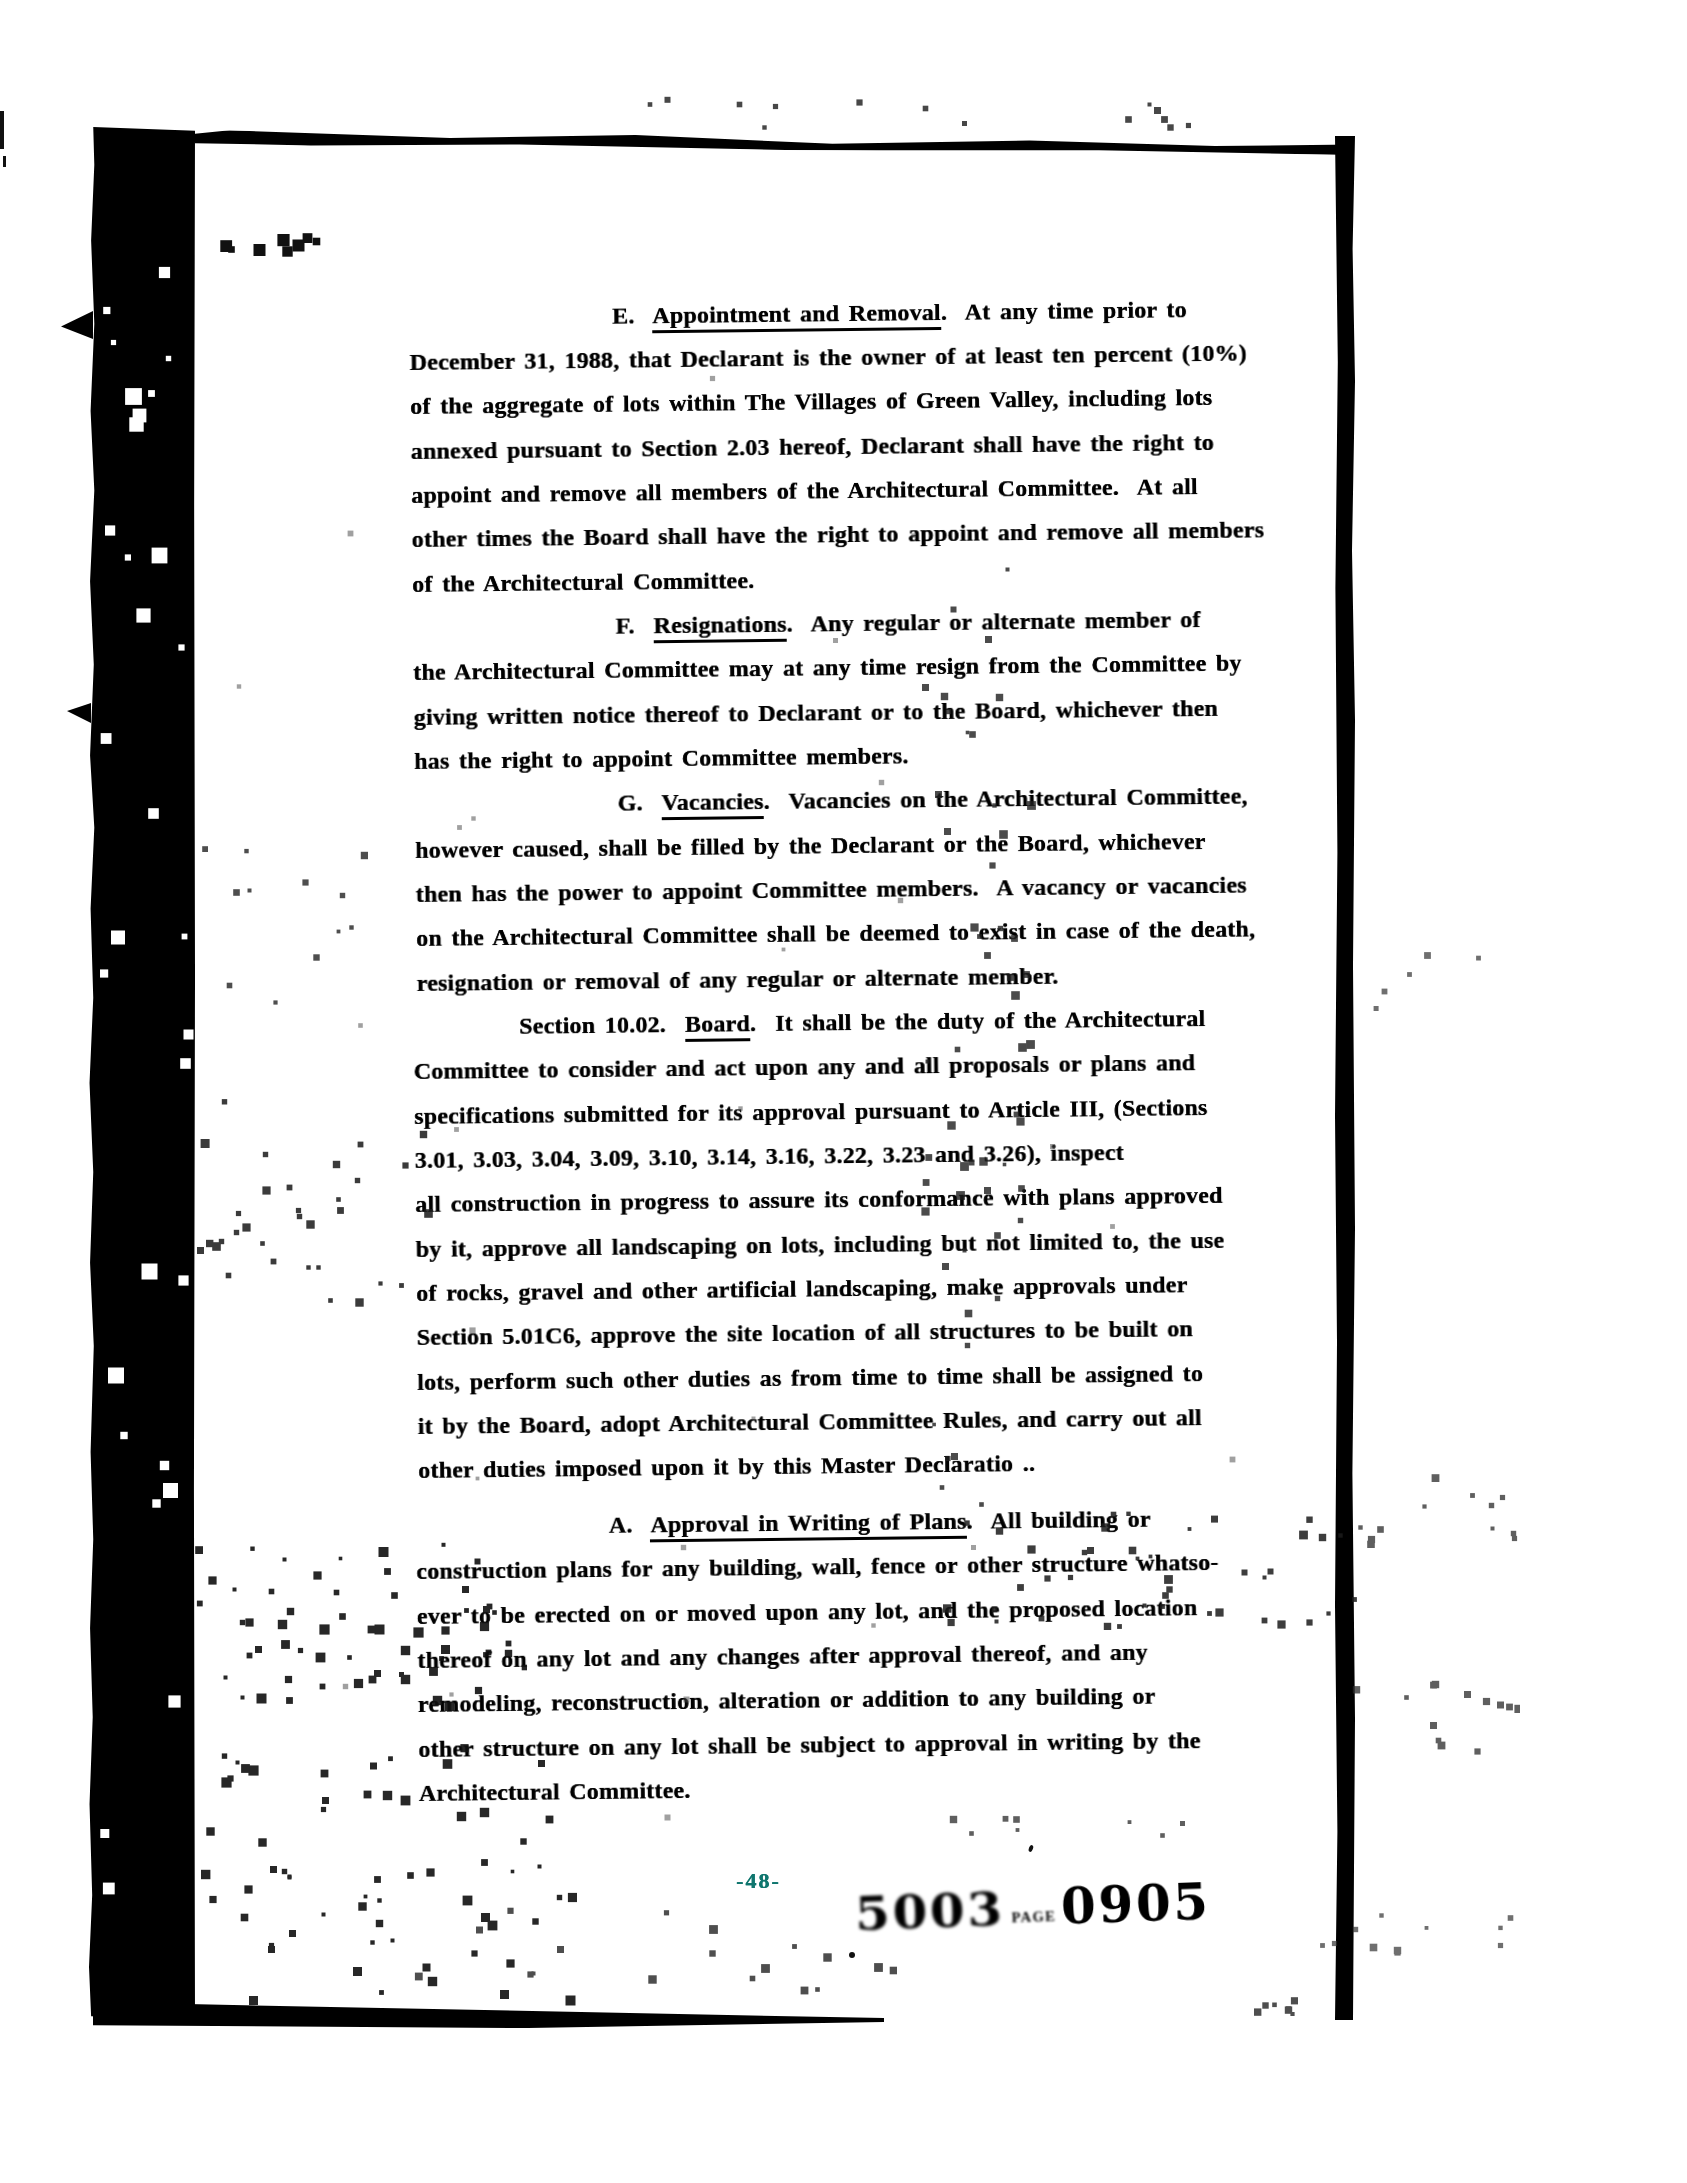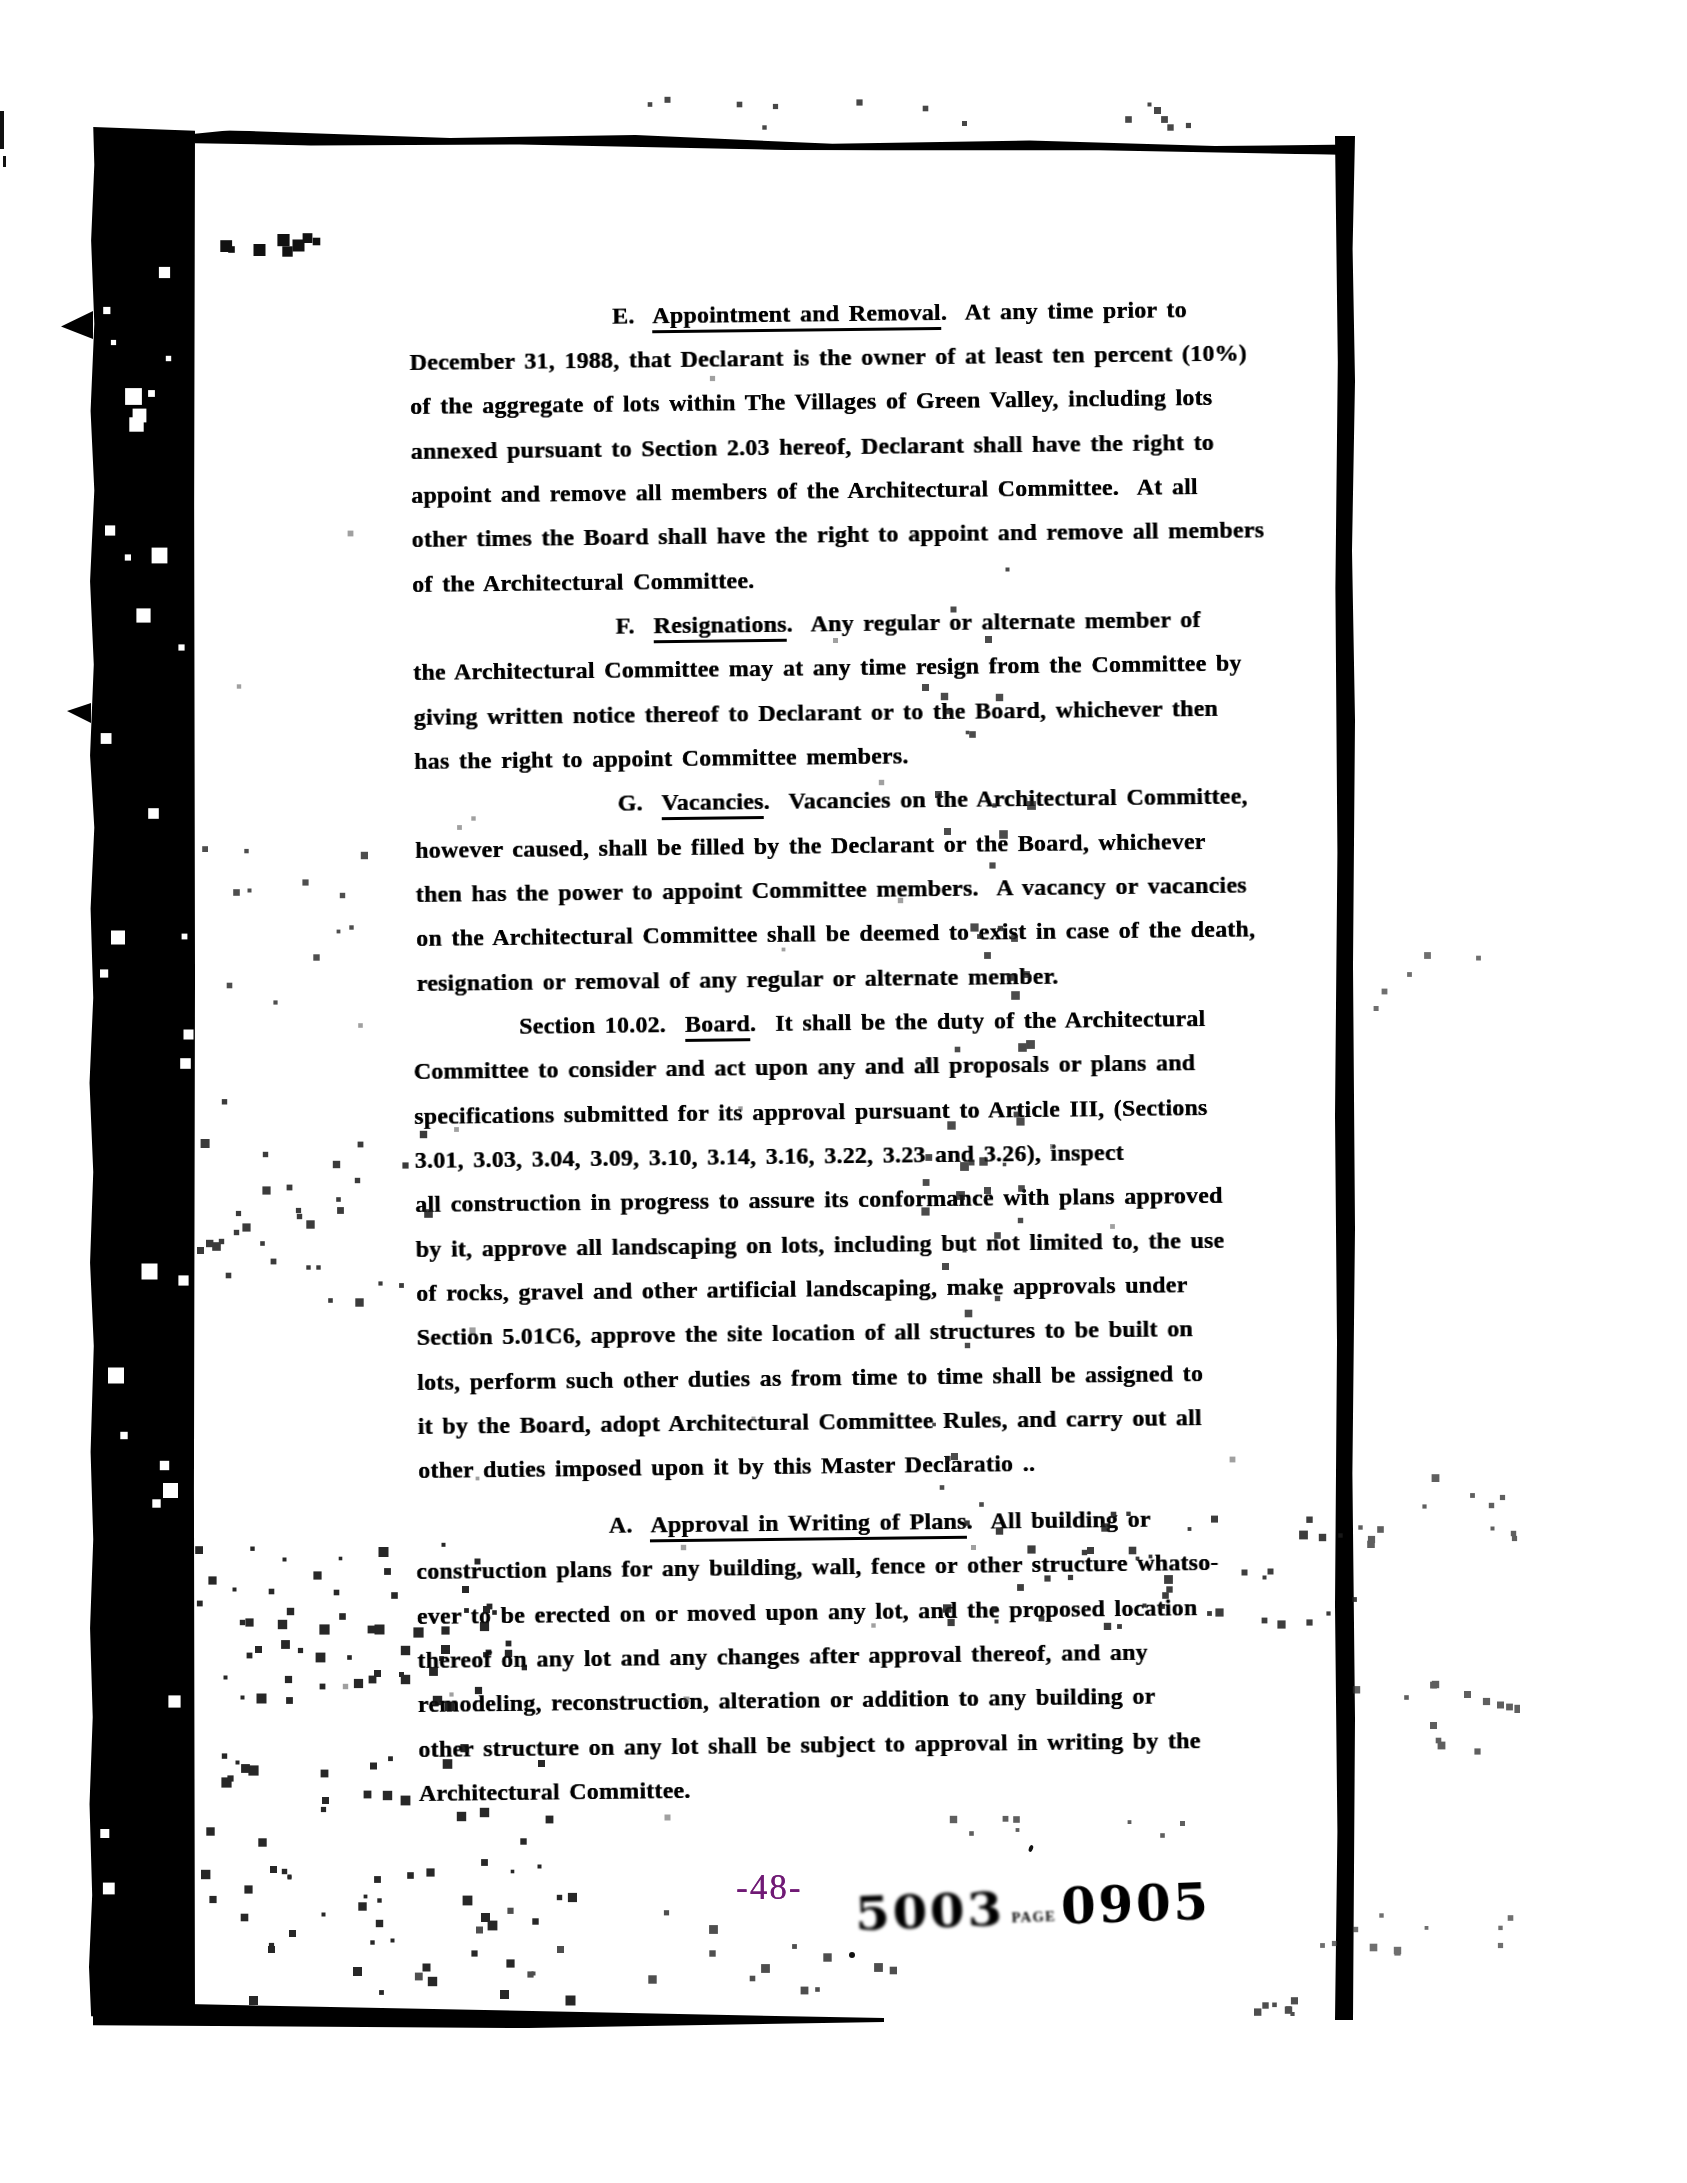--- a/index.html
+++ b/index.html
@@ -21,22 +21,22 @@
     transform:rotate(.55deg);transform-origin:top center;}
   .dash{position:absolute;background:#1d1d1d;}
   .tick{position:absolute;background:#111;}
   
   .text-layer{position:absolute;left:0;top:0;width:100%;height:100%;
     transform:rotate(-.65deg);transform-origin:410px 311px;
     filter:blur(0.3px) contrast(1.4);}
   .line{position:absolute;white-space:pre;font-weight:700;font-size:24px;line-height:1;
     color:#0c0c0c;letter-spacing:0.2px;word-spacing:3.3px;text-shadow:0.3px 0 0 currentColor;}
   .line .u{border-bottom:3.3px solid #060606;padding-bottom:2px;}
-  .pageno{position:absolute;left:736px;top:1868px;font-weight:400;font-size:35px;
-    letter-spacing:2px;color:#701a75;filter:blur(0.2px);text-shadow:0.3px 0 0 currentColor;}
+  .pageno{position:absolute;left:736px;top:1868px;font-weight:700;font-size:22px;
+    letter-spacing:2px;color:#0f766e;filter:blur(0.2px);text-shadow:0.3px 0 0 currentColor;}
   .stamp{position:absolute;left:855px;top:1883px;transform:rotate(-2deg);color:#000;white-space:nowrap;}
   .stamp .num{font-weight:700;font-size:50px;line-height:1;letter-spacing:2.6px;font-family:"DejaVu Serif","Liberation Serif",serif;}
   .stamp .book{display:inline-block;filter:blur(1.5px) contrast(1.2);transform:scaleY(.92);}
   .stamp .pg{display:inline-block;filter:blur(0.7px);}
   .stamp .lbl{display:inline-block;font-weight:700;font-size:14.6px;letter-spacing:1.3px;
     filter:blur(1.1px);transform:translateY(-3.3px);margin:0 5.3px 0 6.6px;}
   .dot{position:absolute;border-radius:50%;background:#111;}
   .speck{position:absolute;width:0.7px;height:0.7px;background:transparent;}
 </style>
 </head>

